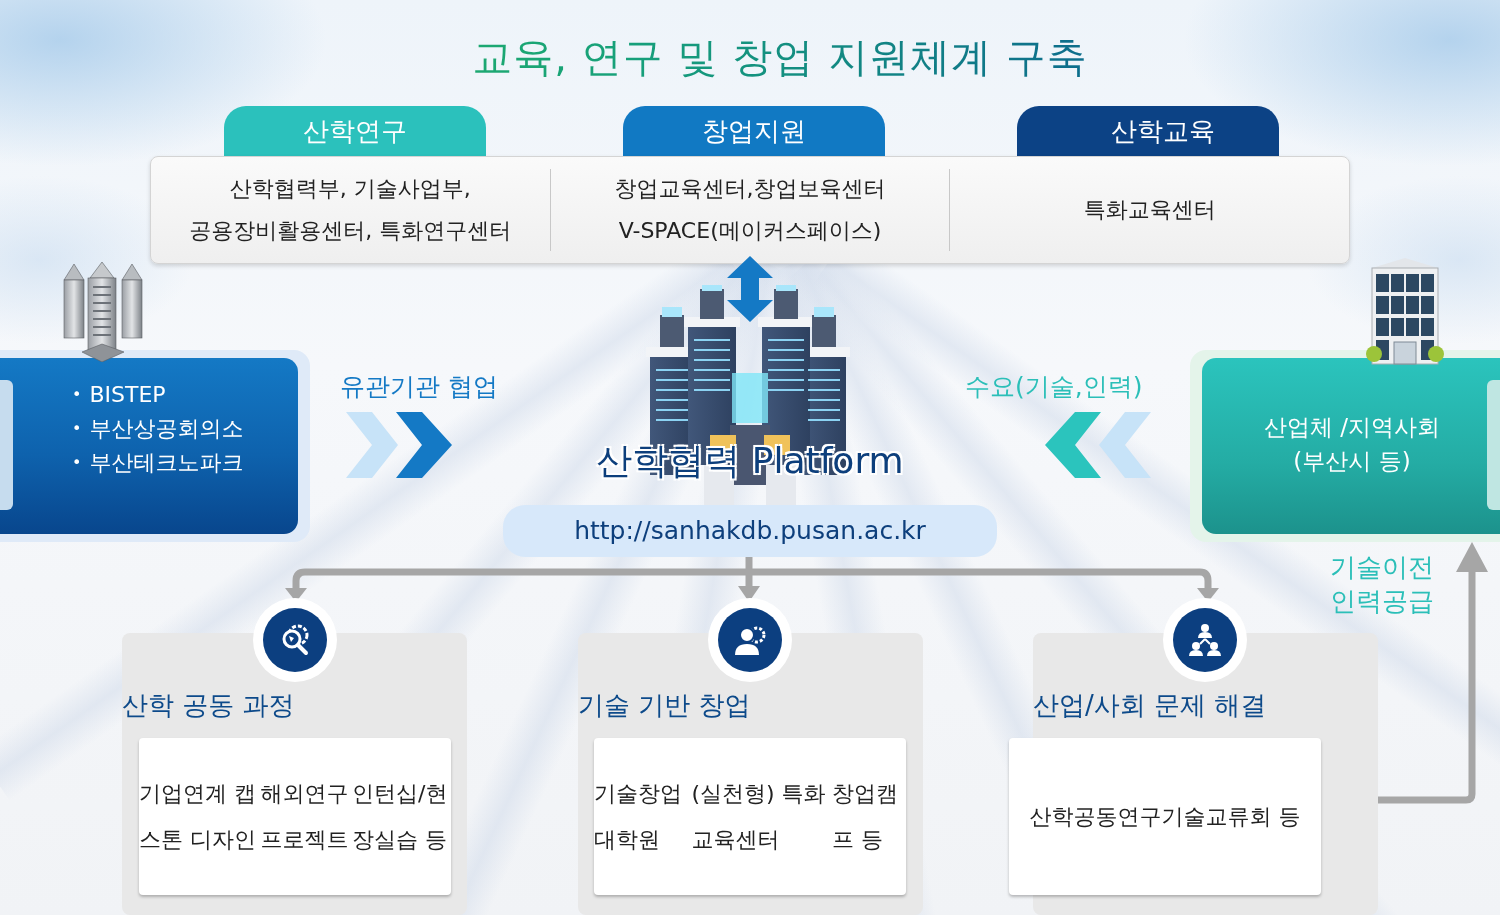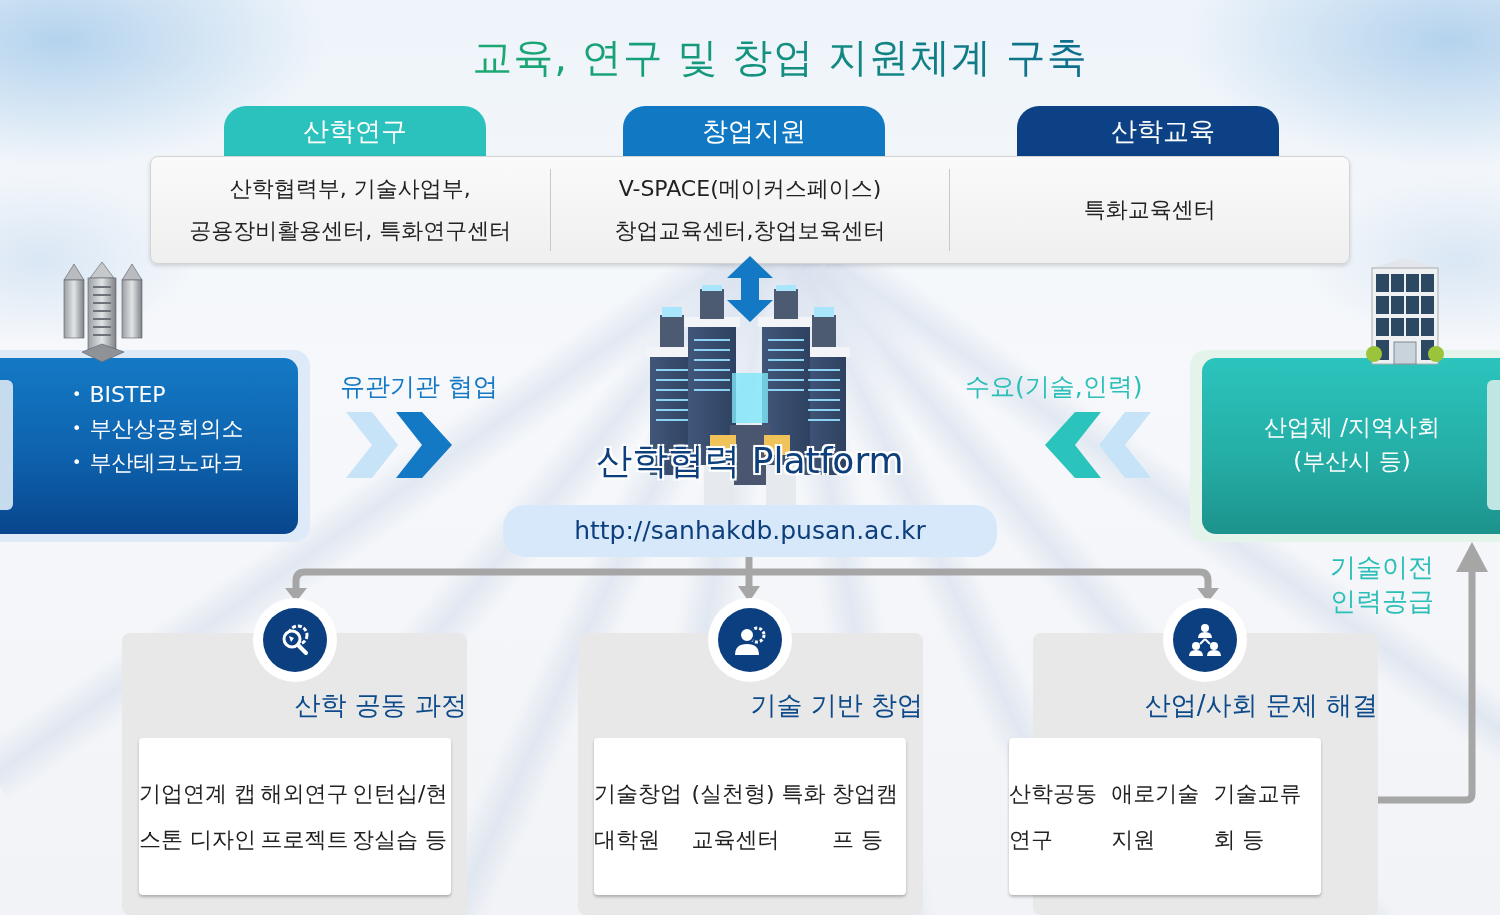--- a/index.html
+++ b/index.html
@@ -110,21 +110,21 @@
   .card-2 { left: 578px; }
   .card-3 { left: 1033px; }
   .card-icon-ring {
     top: 598px; width: 84px; height: 84px; border-radius: 50%; background: #fff;
     display: flex; align-items: center; justify-content: center;
   }
   .card-icon {
     width: 64px; height: 64px; border-radius: 50%; background: #0c3f80;
     display: flex; align-items: center; justify-content: center;
   }
-  .card-title { top: 688px; width: 345px; text-align: right; font-size: 26px; color: #0d4a8a; }
+  .card-title { top: 688px; width: 345px; text-align: left; font-size: 26px; color: #0d4a8a; }
   .card-body {
     top: 738px; width: 312px; height: 157px; background: #fff; border-radius: 4px;
     box-shadow: 0 2px 3px rgba(0,0,0,0.25);
     display: flex; flex-direction: row; justify-content: center; align-items: center;
     font-size: 22px; color: #222; line-height: 46px;
   }
 
   .transfer-label { left: 1330px; top: 550px; font-size: 26px; line-height: 34px; color: #2bbfb8; text-align: center; }
 </style>
 </head>
@@ -149,22 +149,22 @@
 <div class="abs tab tab-startup">창업지원</div>
 <div class="abs tab tab-edu">산학교육</div>
 
 <div class="abs top-panel">
   <div class="top-col">
     <div>산학협력부, 기술사업부,</div>
     <div>공용장비활용센터, 특화연구센터</div>
   </div>
   <div class="top-divider"></div>
   <div class="top-col">
+    <div>창업교육센터,창업보육센터</div>
     <div>V-SPACE(메이커스페이스)</div>
-    <div>창업교육센터,창업보육센터</div>
   </div>
   <div class="top-divider"></div>
   <div class="top-col">
     <div>특화교육센터</div>
   </div>
 </div>
 
 <svg class="abs v-arrow" viewBox="0 0 46 66">
   <polygon points="23,0 46,22 32,22 32,44 46,44 23,66 0,44 14,44 14,22 0,22" fill="#1479c5"></polygon>
 </svg>
@@ -377,15 +377,14 @@
       <circle cx="10" cy="25" r="4" fill="#fff"></circle>
         <path d="M3 35 Q3 29 10 29 Q17 29 17 35 Z" fill="#fff"></path>
       <circle cx="28" cy="25" r="4" fill="#fff"></circle>
         <path d="M21 35 Q21 29 28 29 Q35 29 35 35 Z" fill="#fff"></path>
     </svg>
   </div>
 </div>
 <div class="abs card-title" style="left:1033px;">산업/사회 문제 해결</div>
 <div class="abs card-body" style="left:1009px;">
   <div>산학공동연구</div>
-  <div>애로기술지원</div>
   <div>기술교류회 등</div>
 </div>
 
 </body></html>

